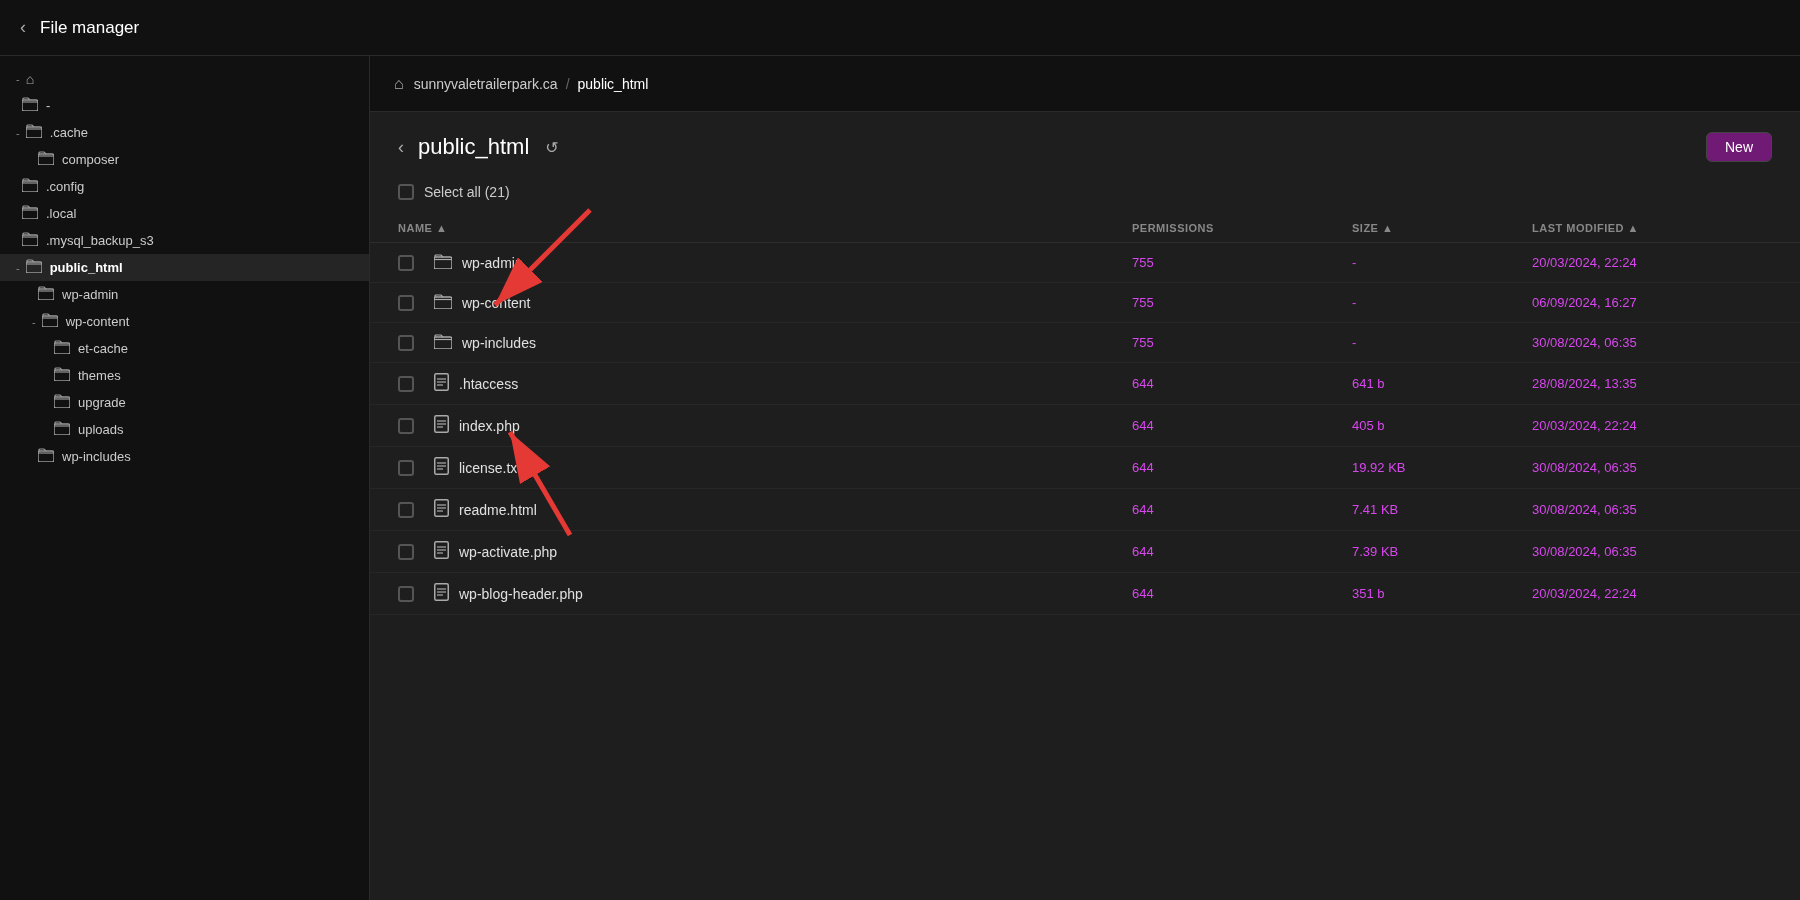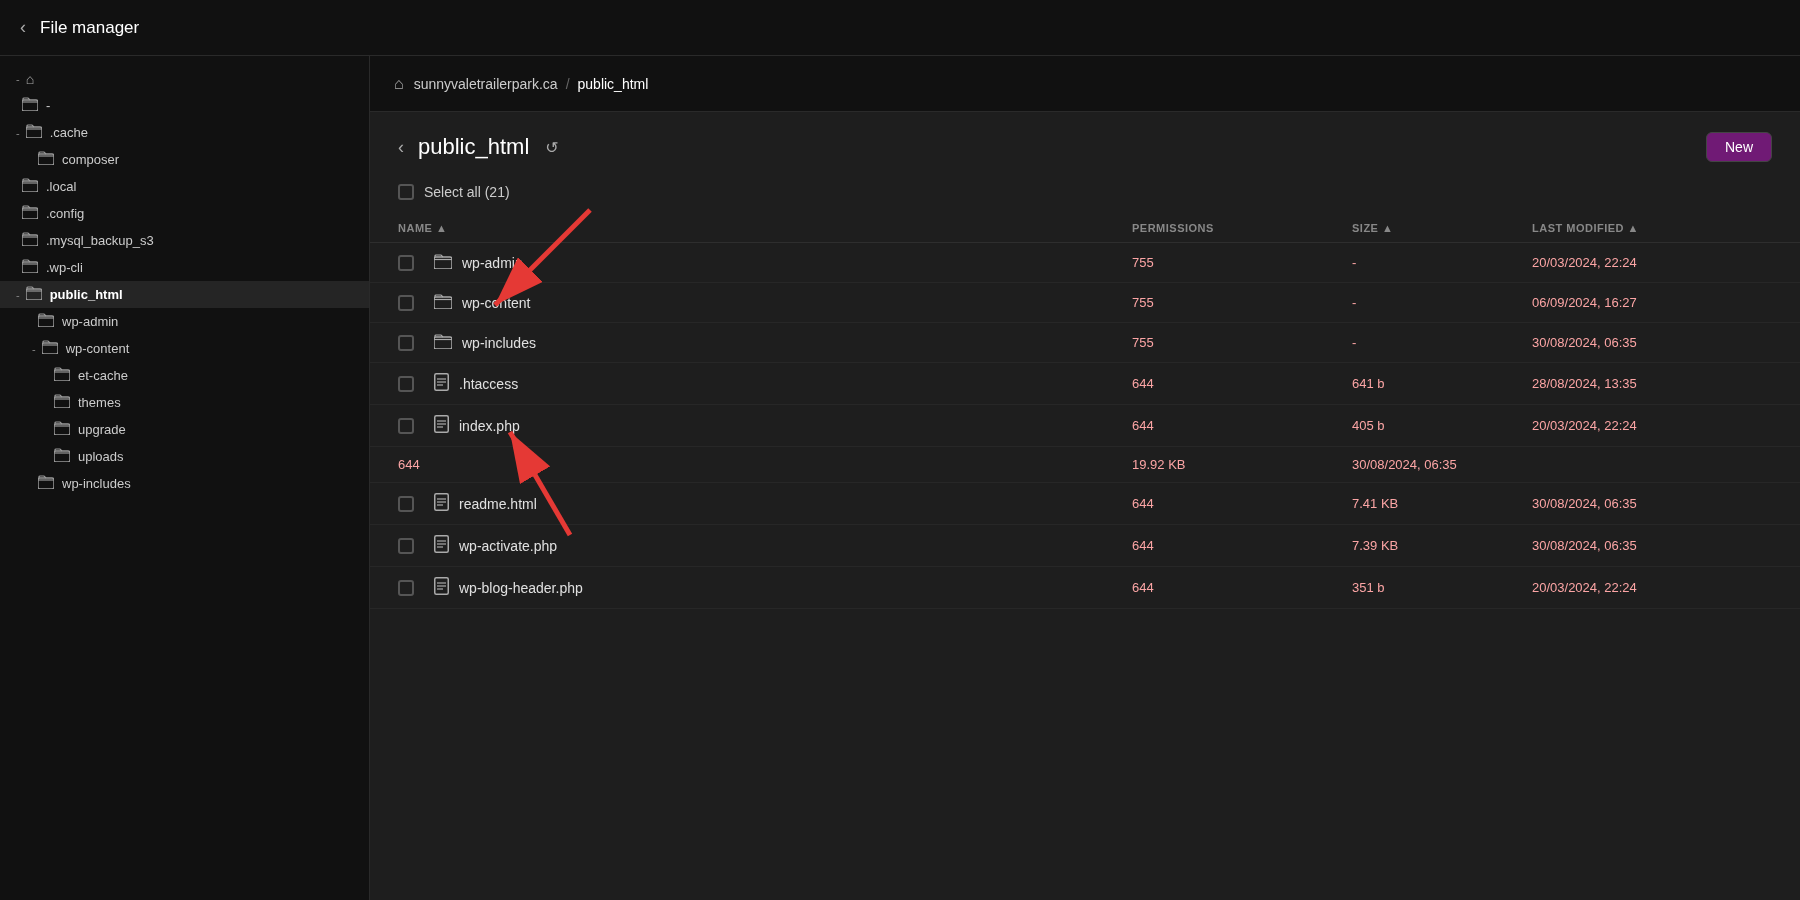--- a/index.html
+++ b/index.html
@@ -186,21 +186,21 @@
       cursor: pointer;
       align-items: center;
     }
     .file-name-cell {
       display: flex;
       align-items: center;
       gap: 10px;
     }
     .file-icon { color: #aaa; font-size: 15px; flex-shrink: 0; }
     .file-name { color: #e0e0e0; font-size: 14px; }
-    .cell { color: #fca5a5; font-size: 13px; }
+    .cell { color: #d946ef; font-size: 13px; }
 
     
     .arrow-overlay {
       position: absolute;
       top: 0; left: 0;
       pointer-events: none;
     }
   </style>
 </head>
 <body>
@@ -244,48 +244,39 @@
           </svg></span>
         <span class="sidebar-label">composer</span>
       </div>
       <div class="sidebar-item indent-0">
         <span class="expand-icon"></span>
         <span class="sidebar-icon"><svg width="16" height="14" viewBox="0 0 16 14" fill="none" xmlns="http://www.w3.org/2000/svg">
             <rect x="0" y="3" width="16" height="11" rx="2" fill="none" stroke="#999" stroke-width="1.5"></rect>
             <path d="M0 5h16" stroke="#999" stroke-width="1.2"></path>
             <path d="M1 3V2a1 1 0 011-1h4l2 2" stroke="#999" stroke-width="1.2" fill="none"></path>
           </svg></span>
+        <span class="sidebar-label">.config</span>
+      </div>
+      <div class="sidebar-item indent-0">
+        <span class="expand-icon"></span>
+        <span class="sidebar-icon"><svg width="16" height="14" viewBox="0 0 16 14" fill="none" xmlns="http://www.w3.org/2000/svg">
+            <rect x="0" y="3" width="16" height="11" rx="2" fill="none" stroke="#999" stroke-width="1.5"></rect>
+            <path d="M0 5h16" stroke="#999" stroke-width="1.2"></path>
+            <path d="M1 3V2a1 1 0 011-1h4l2 2" stroke="#999" stroke-width="1.2" fill="none"></path>
+          </svg></span>
         <span class="sidebar-label">.local</span>
       </div>
       <div class="sidebar-item indent-0">
         <span class="expand-icon"></span>
         <span class="sidebar-icon"><svg width="16" height="14" viewBox="0 0 16 14" fill="none" xmlns="http://www.w3.org/2000/svg">
             <rect x="0" y="3" width="16" height="11" rx="2" fill="none" stroke="#999" stroke-width="1.5"></rect>
             <path d="M0 5h16" stroke="#999" stroke-width="1.2"></path>
             <path d="M1 3V2a1 1 0 011-1h4l2 2" stroke="#999" stroke-width="1.2" fill="none"></path>
           </svg></span>
-        <span class="sidebar-label">.config</span>
-      </div>
-      <div class="sidebar-item indent-0">
-        <span class="expand-icon"></span>
-        <span class="sidebar-icon"><svg width="16" height="14" viewBox="0 0 16 14" fill="none" xmlns="http://www.w3.org/2000/svg">
-            <rect x="0" y="3" width="16" height="11" rx="2" fill="none" stroke="#999" stroke-width="1.5"></rect>
-            <path d="M0 5h16" stroke="#999" stroke-width="1.2"></path>
-            <path d="M1 3V2a1 1 0 011-1h4l2 2" stroke="#999" stroke-width="1.2" fill="none"></path>
-          </svg></span>
         <span class="sidebar-label">.mysql_backup_s3</span>
-      </div>
-      <div class="sidebar-item indent-0">
-        <span class="expand-icon"></span>
-        <span class="sidebar-icon"><svg width="16" height="14" viewBox="0 0 16 14" fill="none" xmlns="http://www.w3.org/2000/svg">
-            <rect x="0" y="3" width="16" height="11" rx="2" fill="none" stroke="#999" stroke-width="1.5"></rect>
-            <path d="M0 5h16" stroke="#999" stroke-width="1.2"></path>
-            <path d="M1 3V2a1 1 0 011-1h4l2 2" stroke="#999" stroke-width="1.2" fill="none"></path>
-          </svg></span>
-        <span class="sidebar-label">.wp-cli</span>
       </div>
       <div class="sidebar-item indent-0 active">
         <span class="expand-icon">-</span>
         <span class="sidebar-icon"><svg width="16" height="14" viewBox="0 0 16 14" fill="none" xmlns="http://www.w3.org/2000/svg">
             <rect x="0" y="3" width="16" height="11" rx="2" fill="none" stroke="#999" stroke-width="1.5"></rect>
             <path d="M0 5h16" stroke="#999" stroke-width="1.2"></path>
             <path d="M1 3V2a1 1 0 011-1h4l2 2" stroke="#999" stroke-width="1.2" fill="none"></path>
           </svg></span>
         <span class="sidebar-label bold">public_html</span>
       </div>
@@ -449,63 +440,73 @@
                 <line x1="3" y1="9" x2="12" y2="9" stroke="#aaa" stroke-width="1.2"></line>
                 <line x1="3" y1="12" x2="9" y2="12" stroke="#aaa" stroke-width="1.2"></line>
               </svg></span>
             <span class="file-name">index.php</span>
           </div>
           <div class="cell">644</div>
           <div class="cell">405 b</div>
           <div class="cell">20/03/2024, 22:24</div>
         </div>
         <div class="table-row">
-          <div class="cell">644</div>
-          <div class="cell">19.92 KB</div>
-          <div class="cell">30/08/2024, 06:35</div>
-        </div>
-        <div class="table-row">
           <div class="file-name-cell">
             <div class="checkbox"></div>
             <span class="file-icon"><svg width="15" height="18" viewBox="0 0 15 18" fill="none" xmlns="http://www.w3.org/2000/svg">
                 <rect x="0.75" y="0.75" width="13.5" height="16.5" rx="1.5" fill="none" stroke="#aaa" stroke-width="1.5"></rect>
                 <line x1="3" y1="6" x2="12" y2="6" stroke="#aaa" stroke-width="1.2"></line>
                 <line x1="3" y1="9" x2="12" y2="9" stroke="#aaa" stroke-width="1.2"></line>
                 <line x1="3" y1="12" x2="9" y2="12" stroke="#aaa" stroke-width="1.2"></line>
               </svg></span>
-            <span class="file-name">readme.html</span>
+            <span class="file-name">license.txt</span>
           </div>
           <div class="cell">644</div>
-          <div class="cell">7.41 KB</div>
+          <div class="cell">19.92 KB</div>
           <div class="cell">30/08/2024, 06:35</div>
         </div>
         <div class="table-row">
           <div class="file-name-cell">
             <div class="checkbox"></div>
             <span class="file-icon"><svg width="15" height="18" viewBox="0 0 15 18" fill="none" xmlns="http://www.w3.org/2000/svg">
                 <rect x="0.75" y="0.75" width="13.5" height="16.5" rx="1.5" fill="none" stroke="#aaa" stroke-width="1.5"></rect>
                 <line x1="3" y1="6" x2="12" y2="6" stroke="#aaa" stroke-width="1.2"></line>
                 <line x1="3" y1="9" x2="12" y2="9" stroke="#aaa" stroke-width="1.2"></line>
                 <line x1="3" y1="12" x2="9" y2="12" stroke="#aaa" stroke-width="1.2"></line>
               </svg></span>
-            <span class="file-name">wp-activate.php</span>
+            <span class="file-name">readme.html</span>
           </div>
           <div class="cell">644</div>
-          <div class="cell">7.39 KB</div>
+          <div class="cell">7.41 KB</div>
           <div class="cell">30/08/2024, 06:35</div>
         </div>
         <div class="table-row">
           <div class="file-name-cell">
             <div class="checkbox"></div>
             <span class="file-icon"><svg width="15" height="18" viewBox="0 0 15 18" fill="none" xmlns="http://www.w3.org/2000/svg">
                 <rect x="0.75" y="0.75" width="13.5" height="16.5" rx="1.5" fill="none" stroke="#aaa" stroke-width="1.5"></rect>
                 <line x1="3" y1="6" x2="12" y2="6" stroke="#aaa" stroke-width="1.2"></line>
                 <line x1="3" y1="9" x2="12" y2="9" stroke="#aaa" stroke-width="1.2"></line>
                 <line x1="3" y1="12" x2="9" y2="12" stroke="#aaa" stroke-width="1.2"></line>
               </svg></span>
+            <span class="file-name">wp-activate.php</span>
+          </div>
+          <div class="cell">644</div>
+          <div class="cell">7.39 KB</div>
+          <div class="cell">30/08/2024, 06:35</div>
+        </div>
+        <div class="table-row">
+          <div class="file-name-cell">
+            <div class="checkbox"></div>
+            <span class="file-icon"><svg width="15" height="18" viewBox="0 0 15 18" fill="none" xmlns="http://www.w3.org/2000/svg">
+                <rect x="0.75" y="0.75" width="13.5" height="16.5" rx="1.5" fill="none" stroke="#aaa" stroke-width="1.5"></rect>
+                <line x1="3" y1="6" x2="12" y2="6" stroke="#aaa" stroke-width="1.2"></line>
+                <line x1="3" y1="9" x2="12" y2="9" stroke="#aaa" stroke-width="1.2"></line>
+                <line x1="3" y1="12" x2="9" y2="12" stroke="#aaa" stroke-width="1.2"></line>
+              </svg></span>
             <span class="file-name">wp-blog-header.php</span>
           </div>
           <div class="cell">644</div>
           <div class="cell">351 b</div>
           <div class="cell">20/03/2024, 22:24</div>
         </div>
       </div>
 
   </div>
 </div>

